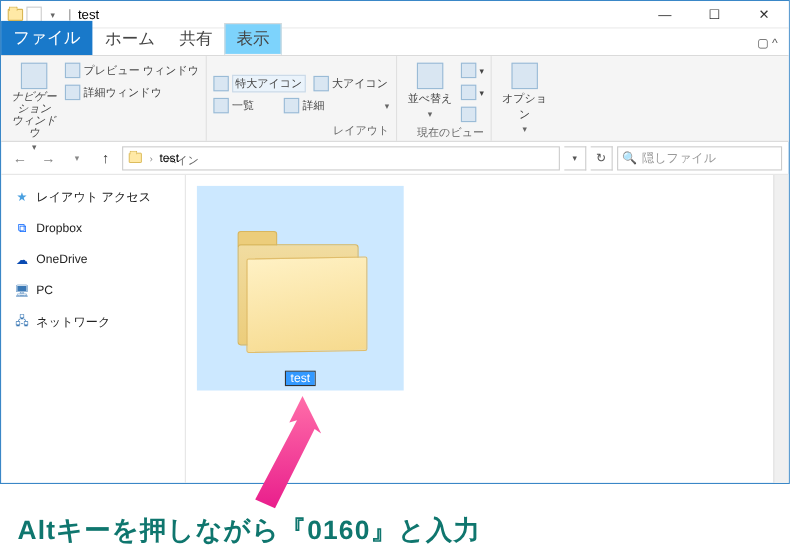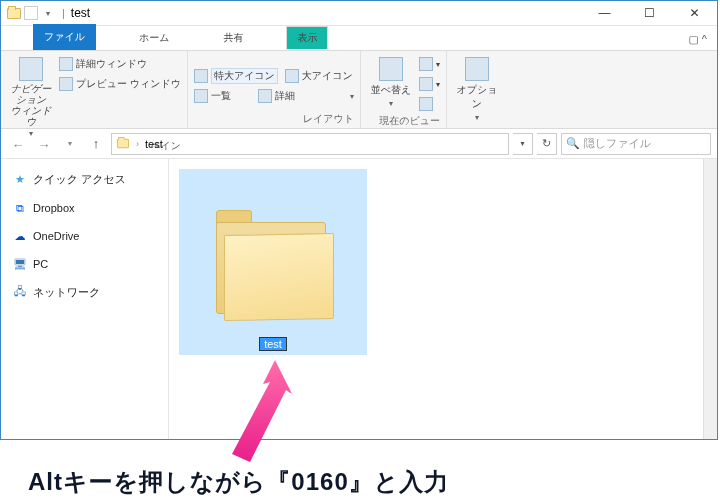--- a/index.html
+++ b/index.html
@@ -8,23 +8,23 @@
   .titlebar { height: 25px; display: flex; align-items: center; background: #fff; border-bottom: 1px solid #e5e5e5; }
   .titlebar-icons { display: flex; align-items: center; padding-left: 5px; gap: 2px; }
   .tbi { width: 16px; height: 16px; display: inline-flex; align-items: center; justify-content: center; font-size: 10px; }
   .tbi-folder { background: #ffe9a6; border: 1px solid #d9b754; border-radius: 1px; width: 14px; height: 11px; position: relative; }
   .tbi-folder:before { content:""; position:absolute; top:-3px; left:0; width:6px; height:3px; background:#ffe9a6; border:1px solid #d9b754; border-bottom:none; border-radius:1px 1px 0 0;}
   .title-sep { color:#888; margin:0 4px;}
   .title-text { font-size: 12px; color:#000; }
   .winctrl { margin-left: auto; display: flex; }
   .winbtn { width: 45px; height: 25px; display: flex; align-items: center; justify-content: center; font-size: 12px; color:#333; cursor: default; }
   .tabs { height: 25px; display: flex; align-items: flex-end; border-bottom: 1px solid #dadada; background:#fff;}
-  .tab { padding: 4px 10px; font-size: 10px; color:#444; border:1px solid transparent; cursor:default;margin-left:32px;}
+  .tab { padding: 4px 10px; font-size: 15px; color:#444; border:1px solid transparent; cursor:default;}
   .tab.file { background:#1979ca; color:#fff; padding:5px 10px;}
-  .tab.active { background:#14b8a6; border:1px solid #dadada; border-bottom:1px solid #f5f5f5; }
+  .tab.active { background:#7dd3fc; border:1px solid #dadada; border-bottom:1px solid #f5f5f5; }
   .ribbon-collapse { margin-left:auto; padding:4px 10px; color:#555;}
   .ribbon { height: 78px; background:#f5f5f5; border-bottom:1px solid #dadada; display:flex; font-size:10px; color:#444;}
   .group { border-right:1px solid #e0e0e0; display:flex; flex-direction:column; padding:2px 6px 0;}
   .group-body { flex:1; display:flex; align-items:flex-start; gap:4px;}
   .group-label { text-align:right; font-size:10px; color:#666; padding:1px 0 2px;}
   .rb-big { display:flex; flex-direction:column; align-items:center; width:48px; gap:2px; text-align:center; padding-top:4px;}
   .rb-big .icn { width:24px; height:24px;}
   .rb-stack { display:flex; flex-direction:column; gap:2px; padding-top:2px;}
   .rb-row { display:flex; align-items:center; gap:3px; white-space:nowrap; height:18px;}
   .rb-row .icn { width:14px; height:14px;}
@@ -49,21 +49,21 @@
   .sb-pc .si{ color:#3a78b5;}
   .sb-net .si{ color:#3a78b5;}
   .stage{ flex:1; position:relative; padding:10px;}
   .folder-sel{ width:188px; height:186px; background:#cce8ff; display:flex; flex-direction:column; align-items:center; justify-content:flex-end; padding-bottom:4px;}
   .big-folder{ width:130px; height:115px; position:relative; margin-bottom:12px;}
   .bf-back{ position:absolute; left:8px; top:12px; width:110px; height:92px; background:linear-gradient(#f1dca0,#eccd7b); border:1px solid #d8b65e; border-radius:3px;}
   .bf-tab{ position:absolute; left:8px; top:0; width:36px; height:14px; background:#eccd7b; border:1px solid #d8b65e; border-radius:3px 3px 0 0;}
   .bf-front{ position:absolute; left:16px; top:24px; width:110px; height:86px; background:linear-gradient(170deg,#fff1c4,#f6da8e); border:1px solid #e0bd6b; border-radius:2px; transform:skewY(-1deg);}
   .rename-box{ border:1px solid #333; background:#fff; padding:0;}
   .rename-inner{ background:#3399ff; color:#fff; font-size:11px; padding:0 4px;}
-  .annotation{ position:absolute; left:28px; bottom:6px; font-size:24px; font-weight:700; color:#0f172a; letter-spacing:1px;}
+  .annotation{ position:absolute; left:16px; bottom:6px; font-size:24px; font-weight:700; color:#0f766e; letter-spacing:1px;}
   .arrow{ position:absolute;}
   .scrollbar-v{ position:absolute; right:0; top:0; bottom:0; width:14px; background:#f0f0f0; border-left:1px solid #e0e0e0;}
 </style>
 </head>
 <body>
 
 <div class="window">
 
   <div class="titlebar">
     <div class="titlebar-icons">
@@ -95,25 +95,25 @@
       <div class="group-body">
         <div class="rb-big">
           <span class="icn"></span>
           <span style="white-space:pre-line;line-height:1.1;font-style:italic;">ナビゲーション
 ウィンドウ</span>
           <span style="font-size:8px;color:#666;">▾</span>
         </div>
         <div class="rb-stack">
           <div class="rb-row">
               <span class="icn"></span>
+              <span>プレビュー ウィンドウ</span>
+            </div>
+          <div class="rb-row">
+              <span class="icn"></span>
               <span>詳細ウィンドウ</span>
-            </div>
-          <div class="rb-row">
-              <span class="icn"></span>
-              <span>プレビュー ウィンドウ</span>
             </div>
         </div>
       </div>
       <div class="group-label">ペイン</div>
     </div>
 
     <div class="group">
       <div class="group-body">
         <div class="rb-stack" style="width:160px;margin-top:12px;">
           <div class="rb-row">
@@ -186,21 +186,21 @@
     <div class="search-box">
       <span style="margin-right:4px;">🔍</span>
       <span textcontent="testの検索">隠しファイル</span>
     </div>
   </div>
 
   <div class="content">
     <div class="sidebar">
       <div class="sb-item sb-quick">
           <span class="si">★</span>
-          <span>クイック アクセス</span>
+          <span>レイアウト アクセス</span>
         </div>
       <div style="height:8px;"></div>
       <div class="sb-item sb-drop">
           <span class="si">⧉</span>
           <span>Dropbox</span>
         </div>
       <div style="height:8px;"></div>
       <div class="sb-item">
           <span class="si" style="color:#094ab2;">☁</span>
           <span>OneDrive</span>

